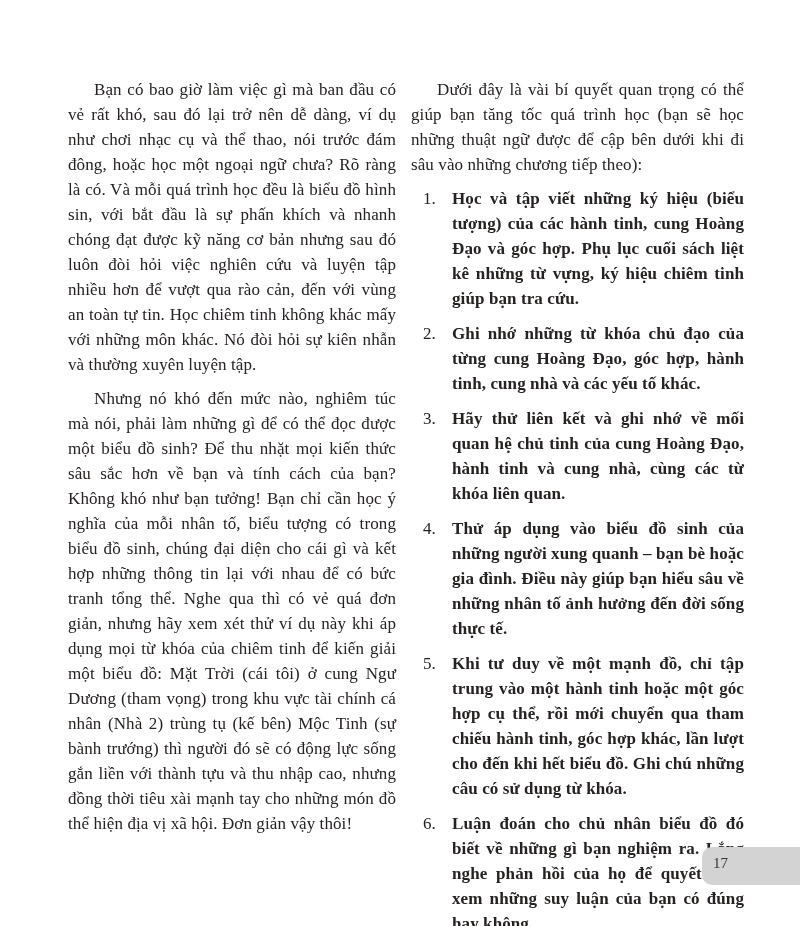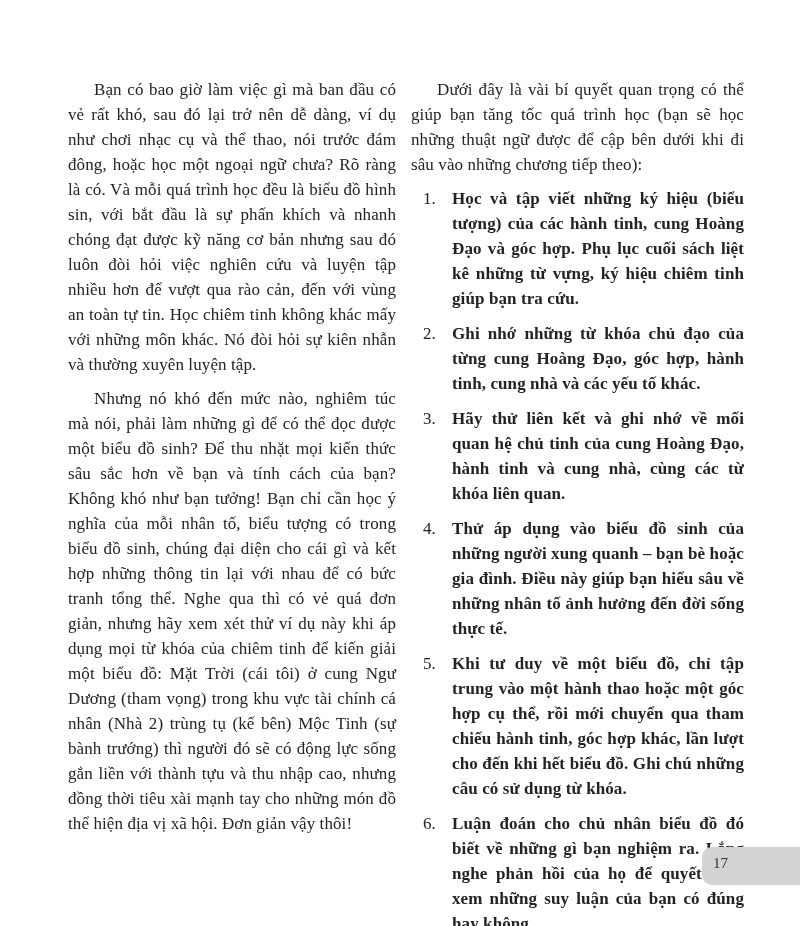--- a/index.html
+++ b/index.html
@@ -94,21 +94,21 @@
       <li>
         <span class="num">3.</span>
         <span class="txt">Hãy thử liên kết và ghi nhớ về mối quan hệ chủ tinh của cung Hoàng Đạo, hành tinh và cung nhà, cùng các từ khóa liên quan.</span>
       </li>
       <li>
         <span class="num">4.</span>
         <span class="txt">Thử áp dụng vào biểu đồ sinh của những người xung quanh – bạn bè hoặc gia đình. Điều này giúp bạn hiểu sâu về những nhân tố ảnh hưởng đến đời sống thực tế.</span>
       </li>
       <li>
         <span class="num">5.</span>
-        <span class="txt">Khi tư duy về một biểu đồ, chỉ tập trung vào một hành thao hoặc một góc hợp cụ thể, rồi mới chuyển qua tham chiếu hành tinh, góc hợp khác, lần lượt cho đến khi hết biểu đồ. Ghi chú những câu có sử dụng từ khóa.</span>
+        <span class="txt">Khi tư duy về một mạnh đồ, chỉ tập trung vào một hành tinh hoặc một góc hợp cụ thể, rồi mới chuyển qua tham chiếu hành tinh, góc hợp khác, lần lượt cho đến khi hết biểu đồ. Ghi chú những câu có sử dụng từ khóa.</span>
       </li>
       <li>
         <span class="num">6.</span>
         <span class="txt">Luận đoán cho chủ nhân biểu đồ đó biết về những gì bạn nghiệm ra. Lắng nghe phản hồi của họ để quyết định xem những suy luận của bạn có đúng hay không.</span>
       </li>
     </ol>
   </div>
 
   <div class="page-badge">
     <span>17</span>

